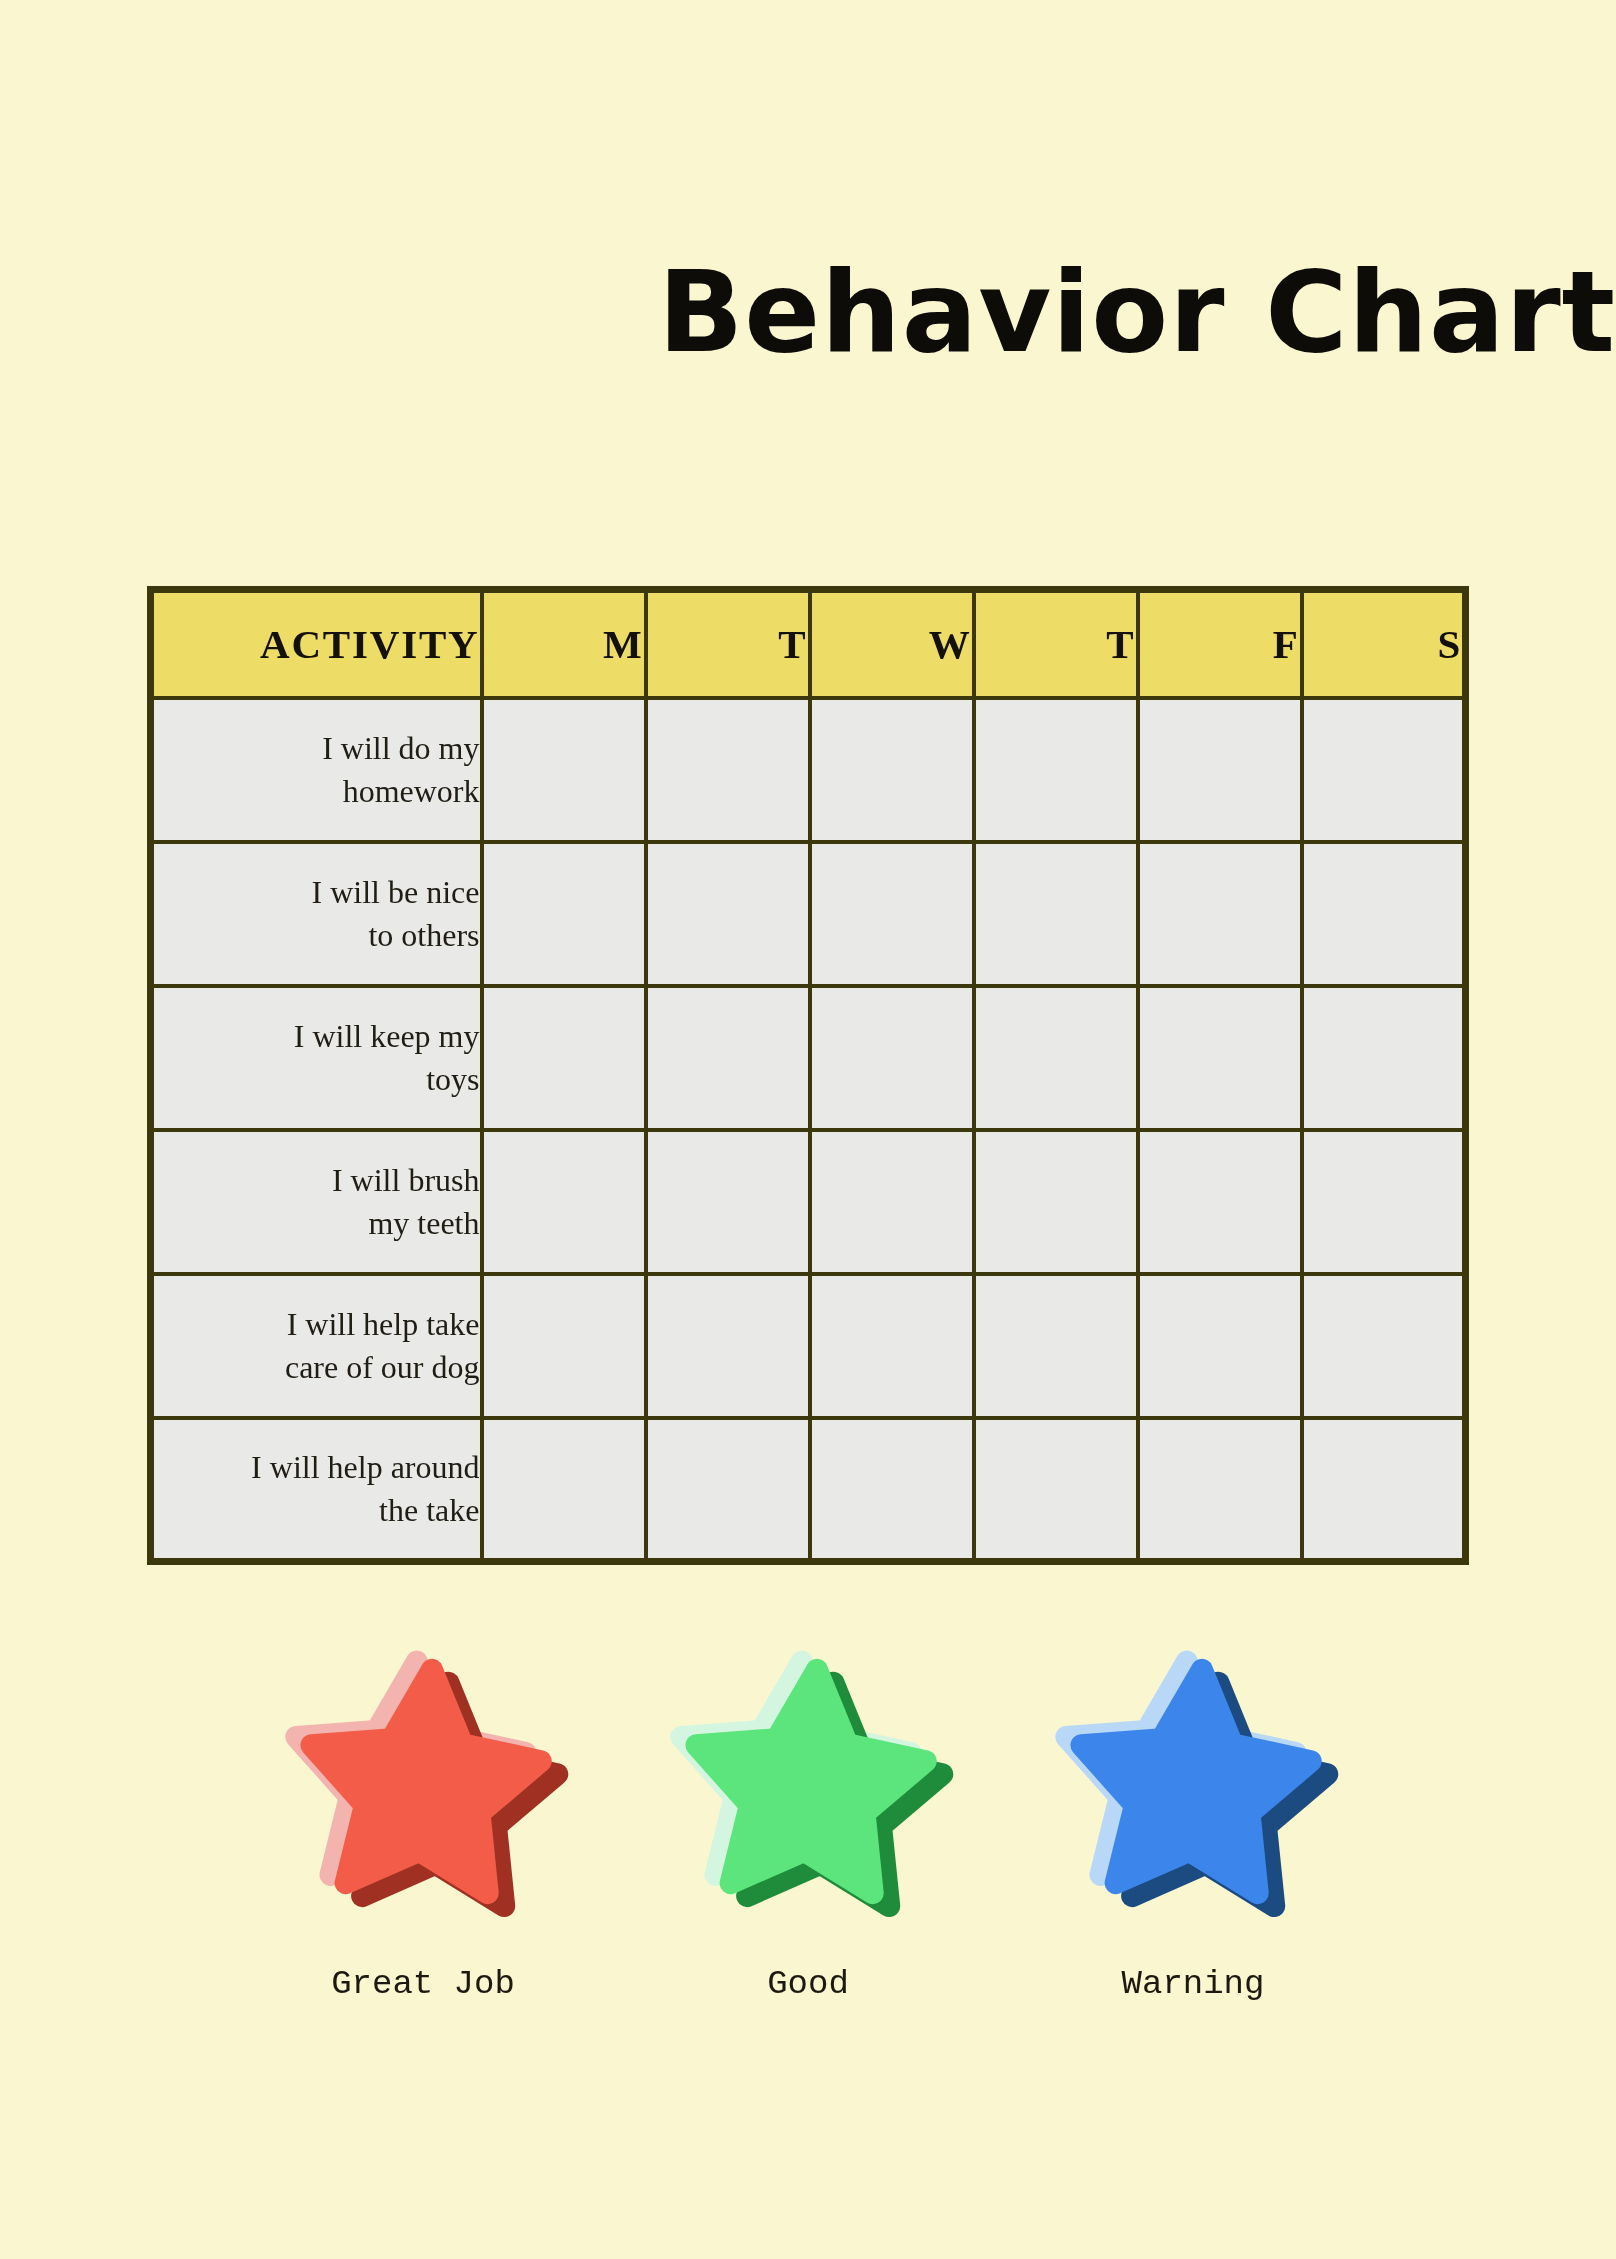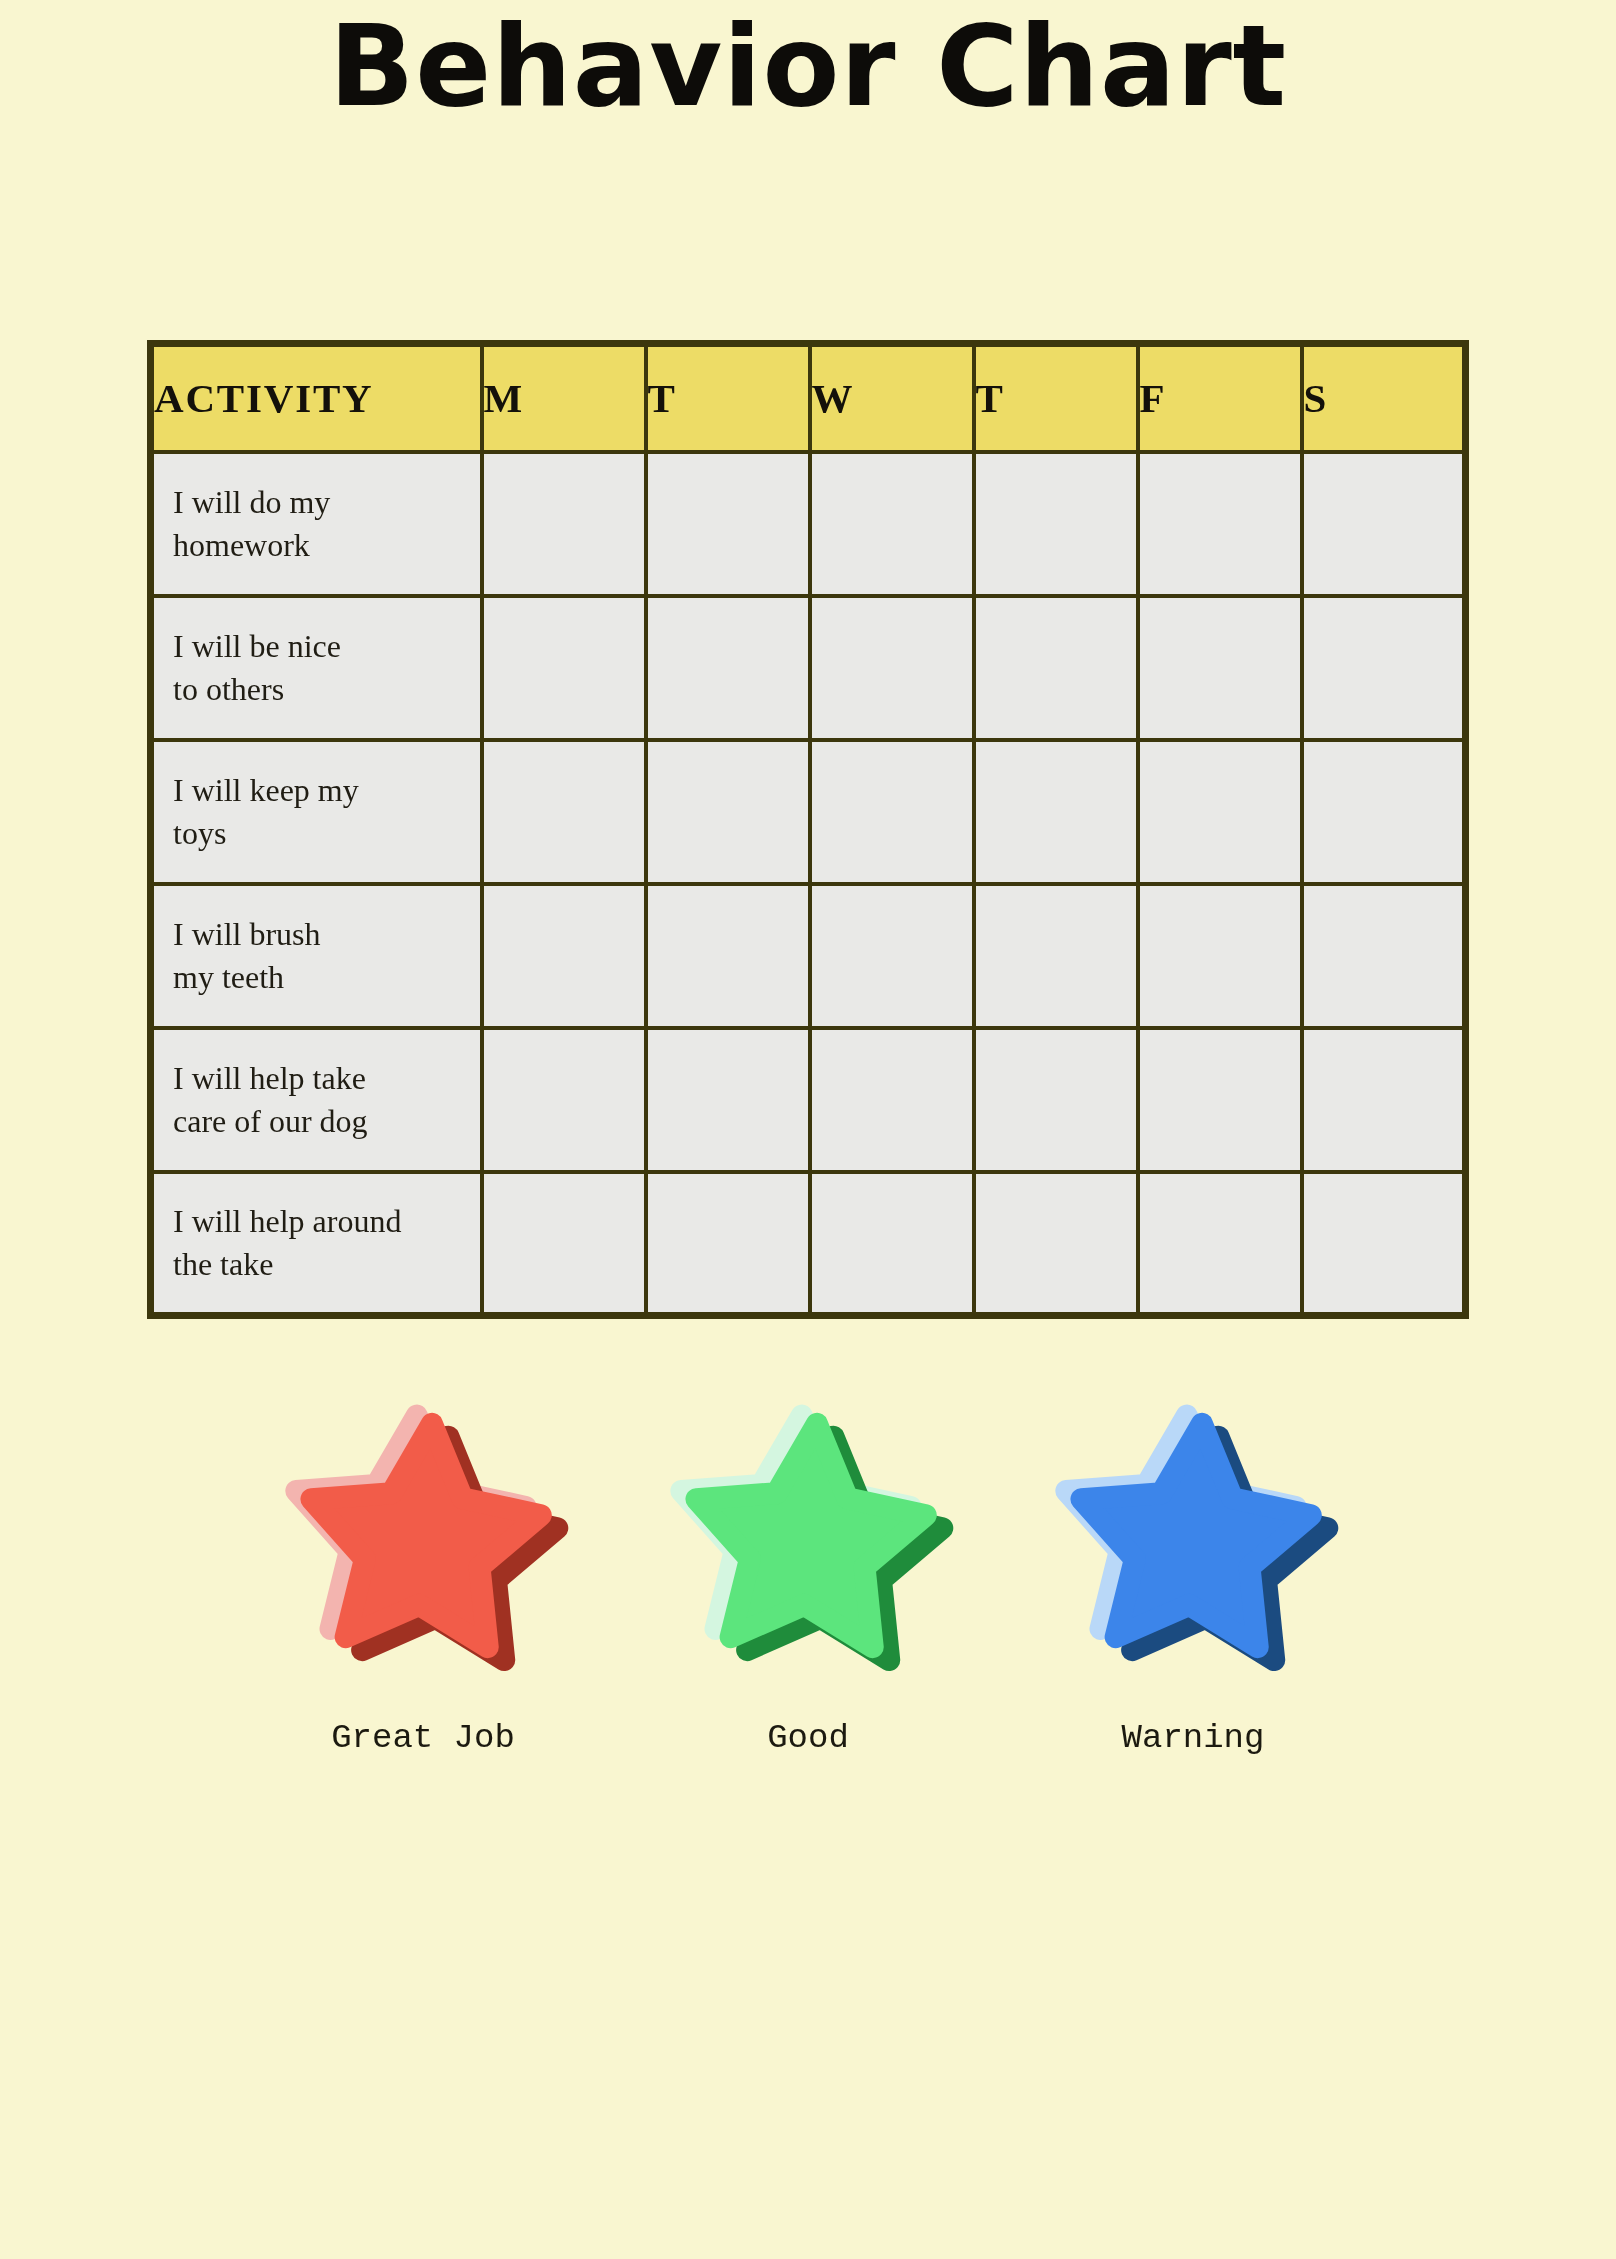--- a/index.html
+++ b/index.html
@@ -13,41 +13,42 @@
     font-family: "Liberation Serif", serif;
     overflow: hidden;
   }
   .page {
     width: 1616px;
     height: 2260px;
     position: relative;
   }
   .page-title {
     margin: 0;
-    text-align: center;
+    padding-top: 246px;
+    text-align: right;
     font-family: "DejaVu Sans", sans-serif;
     font-weight: bold;
     font-size: 112px;
     letter-spacing: 0.9px;
     line-height: 1.18;
     color: #0D0C09;
   }
   table.behavior-table {
     width: 1322px;
     margin: 208px auto 0 auto;
     border-collapse: collapse;
     table-layout: fixed;
     border: 7.3px solid #3C370D;
   }
   col.col-activity { width: 331px; }
   col.col-day { width: 164px; }
   table.behavior-table th,
   table.behavior-table td {
     border: 4.6px solid #3C370D;
-    text-align: left;
+    text-align: right;
     vertical-align: middle;
     padding: 0;
   }
   table.behavior-table thead tr {
     height: 108px;
   }
   table.behavior-table tbody tr {
     height: 144px;
   }
   th {

